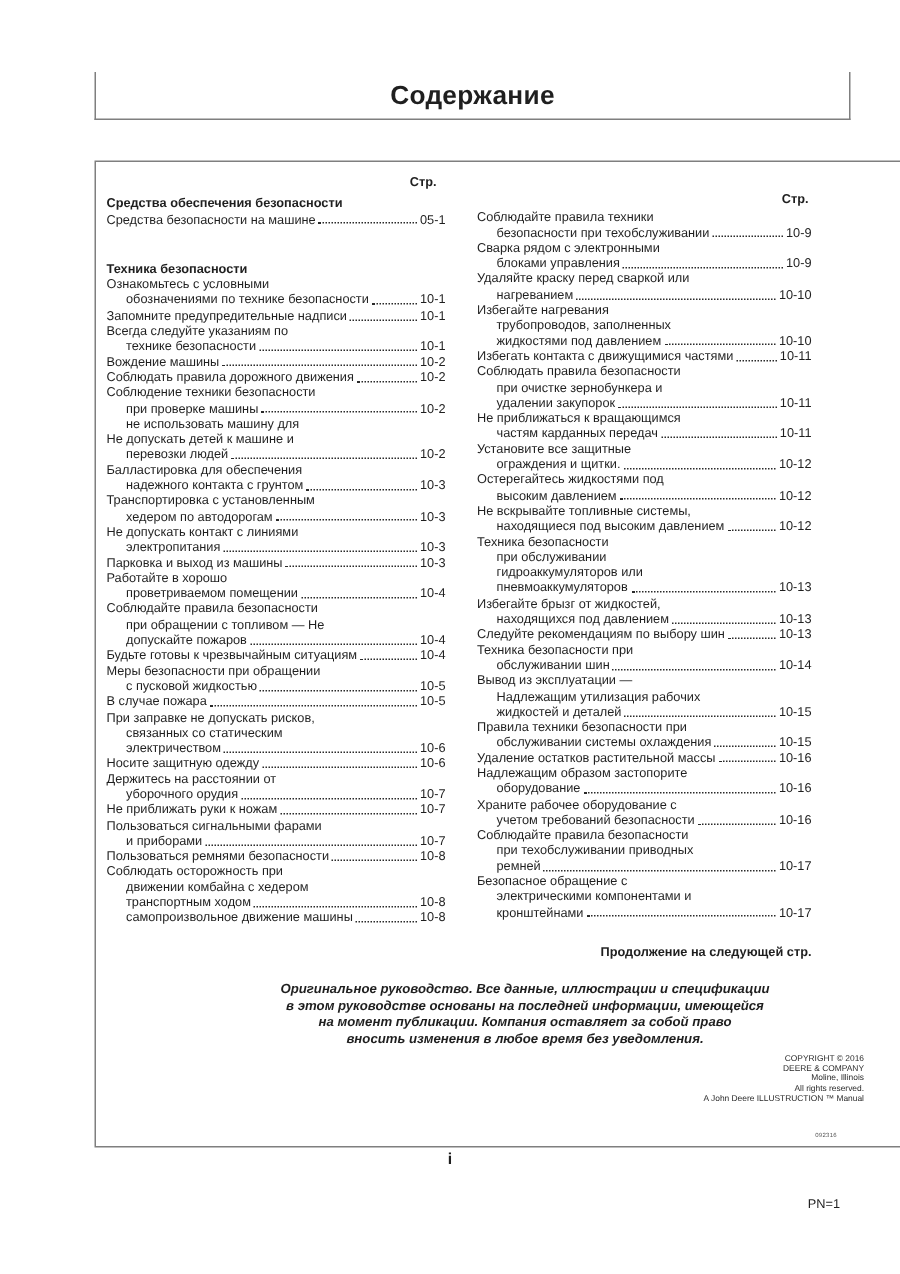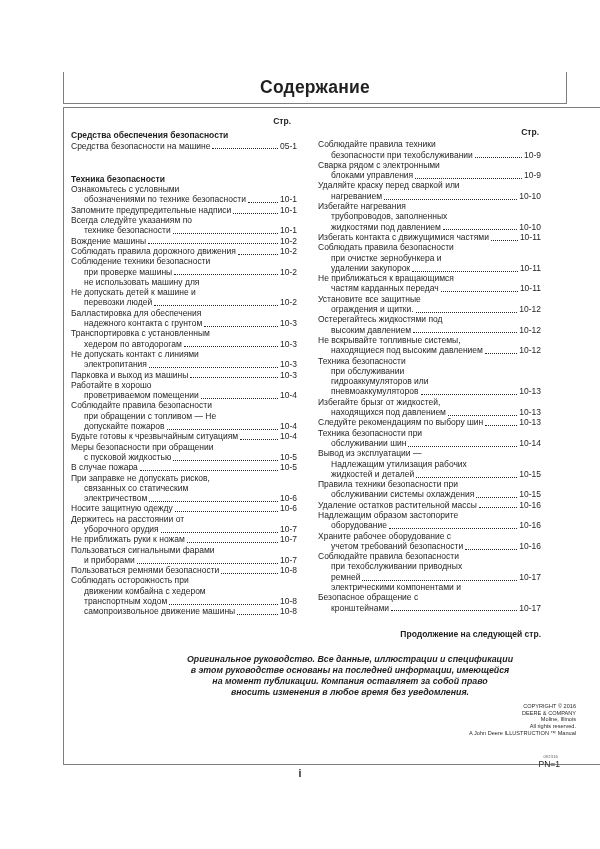--- a/index.html
+++ b/index.html
@@ -2,21 +2,21 @@
 <html><head>
 <meta charset="utf-8">
 <style>
   html,body{margin:0;padding:0;}
   body{
     width:600px;height:849px;position:relative;background:#ffffff;
     font-family:"Liberation Sans",sans-serif;color:#1f1f1f;
     -webkit-font-smoothing:antialiased;
   }
   .title-box{
-    position:absolute;left:63px;top:72px;width:504px;height:32px;
+    position:absolute;left:63px;top:48px;width:504px;height:32px;
     border-left:1px solid #7f7f7f;border-right:1px solid #7f7f7f;border-bottom:1px solid #7f7f7f;
     display:flex;align-items:flex-end;justify-content:center;box-sizing:border-box;
   }
   .title-box .title{font-size:17.5px;font-weight:bold;letter-spacing:.2px;padding-bottom:5px;}
   .content-box{
     position:absolute;left:63px;top:107px;width:592px;height:658px;
     border:1px solid #7f7f7f;box-sizing:border-box;
     padding:6px 25px 0 7px;overflow:hidden;
   }
   .cols{display:flex;}
@@ -33,21 +33,21 @@
   .eline.indent{padding-left:13px;}
   .eline.lastline{display:flex;align-items:flex-end;}
   .etext{white-space:nowrap;}
   .dots{flex:1;min-width:8px;border-bottom:1.4px dotted #2a2a2a;margin:0 2px 1.5px 2px;}
   .epage{white-space:nowrap;}
   .cont{font-weight:bold;text-align:right;font-size:8.5px;margin-top:16px;}
   .disclaimer{margin-top:15px;text-align:center;font-style:italic;font-size:8.8px;line-height:11px;font-weight:bold;}
   .copyright{text-align:right;margin-right:53px;margin-top:5px;font-size:5.6px;line-height:6.6px;color:#2a2a2a;}
   .page-i{position:absolute;left:0;top:767px;width:600px;text-align:center;font-weight:bold;font-size:10.5px;}
   .doc-code{position:absolute;top:754px;right:42px;font-size:4px;color:#555;letter-spacing:.2px;}
-  .pn{position:absolute;top:759px;right:40px;font-size:8.5px;}
+  .pn{position:absolute;top:797px;right:40px;font-size:8.5px;}
 </style>
 </head>
 <body>
 
 <div class="title-box">
   <div class="title">Содержание</div>
 </div>
 
 <div class="content-box">
   <div class="cols">
@@ -413,22 +413,22 @@
           <div class="entry">
             <div class="eline">Соблюдайте правила безопасности</div>
             <div class="eline indent">при техобслуживании приводных</div>
             <div class="eline indent lastline">
               <span class="etext">ремней</span>
               <span class="dots"></span>
               <span class="epage">10-17</span>
             </div>
           </div>
           <div class="entry">
+            <div class="eline">Безопасное обращение с</div>
             <div class="eline indent">электрическими компонентами и</div>
-            <div class="eline">Безопасное обращение с</div>
             <div class="eline indent lastline">
               <span class="etext">кронштейнами</span>
               <span class="dots"></span>
               <span class="epage">10-17</span>
             </div>
           </div>
         </div>
       <div class="cont">Продолжение на следующей стр.</div>
     </div>
   </div>

